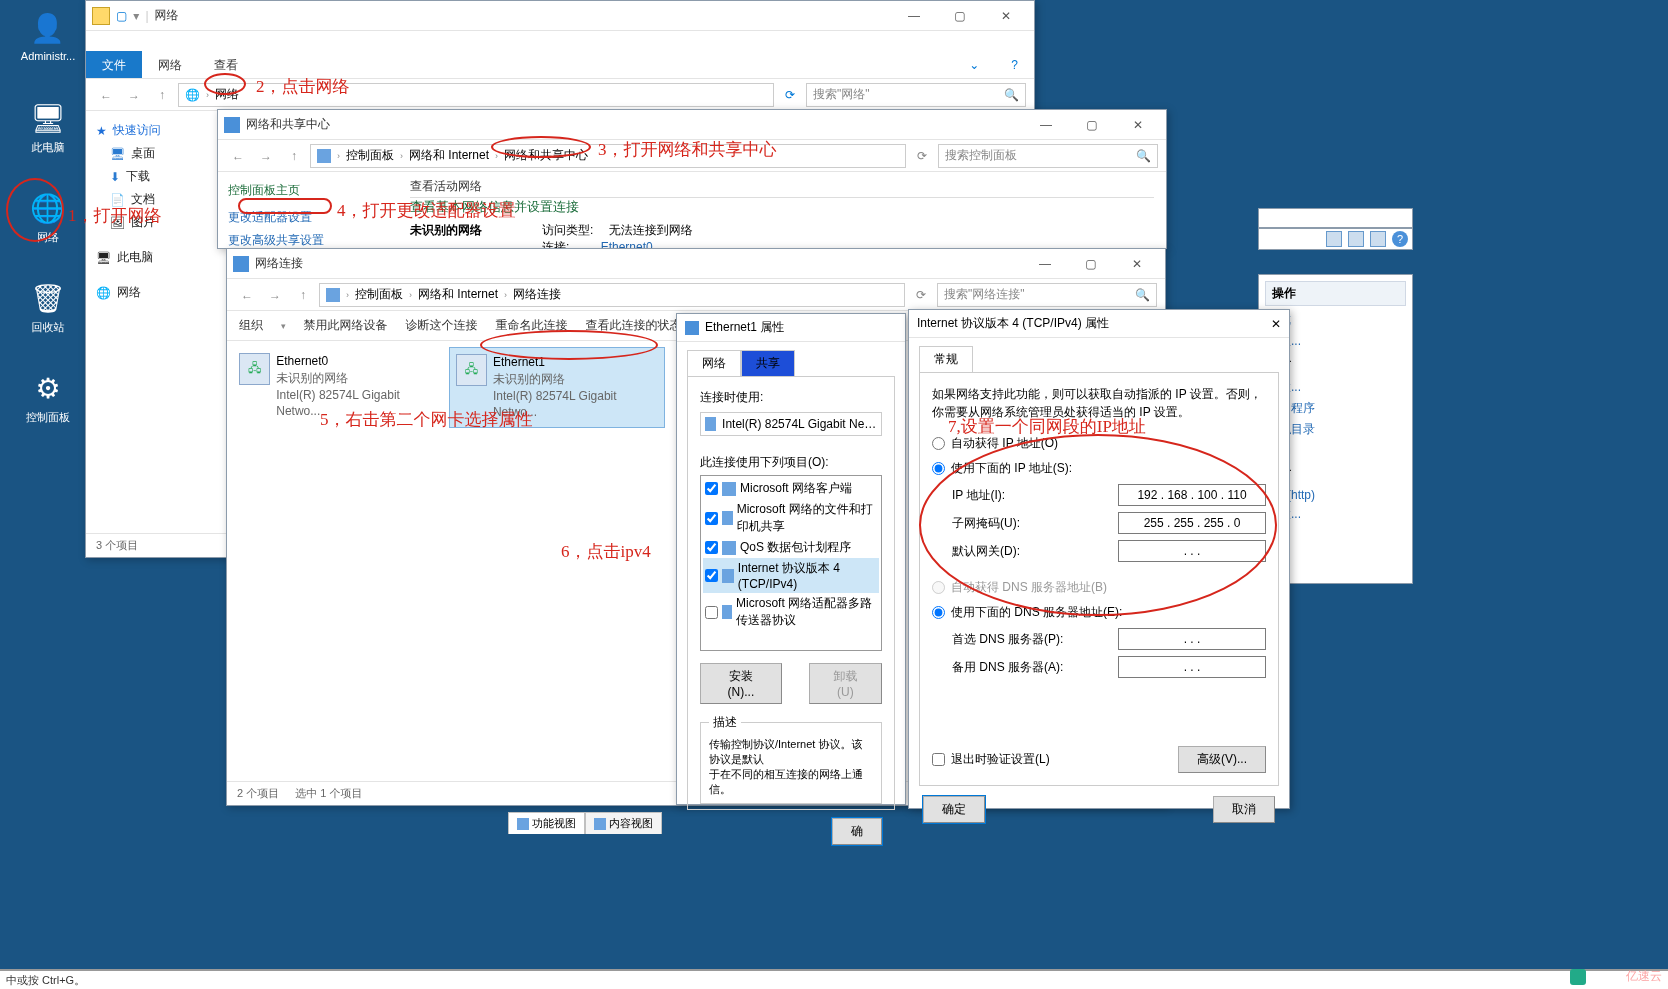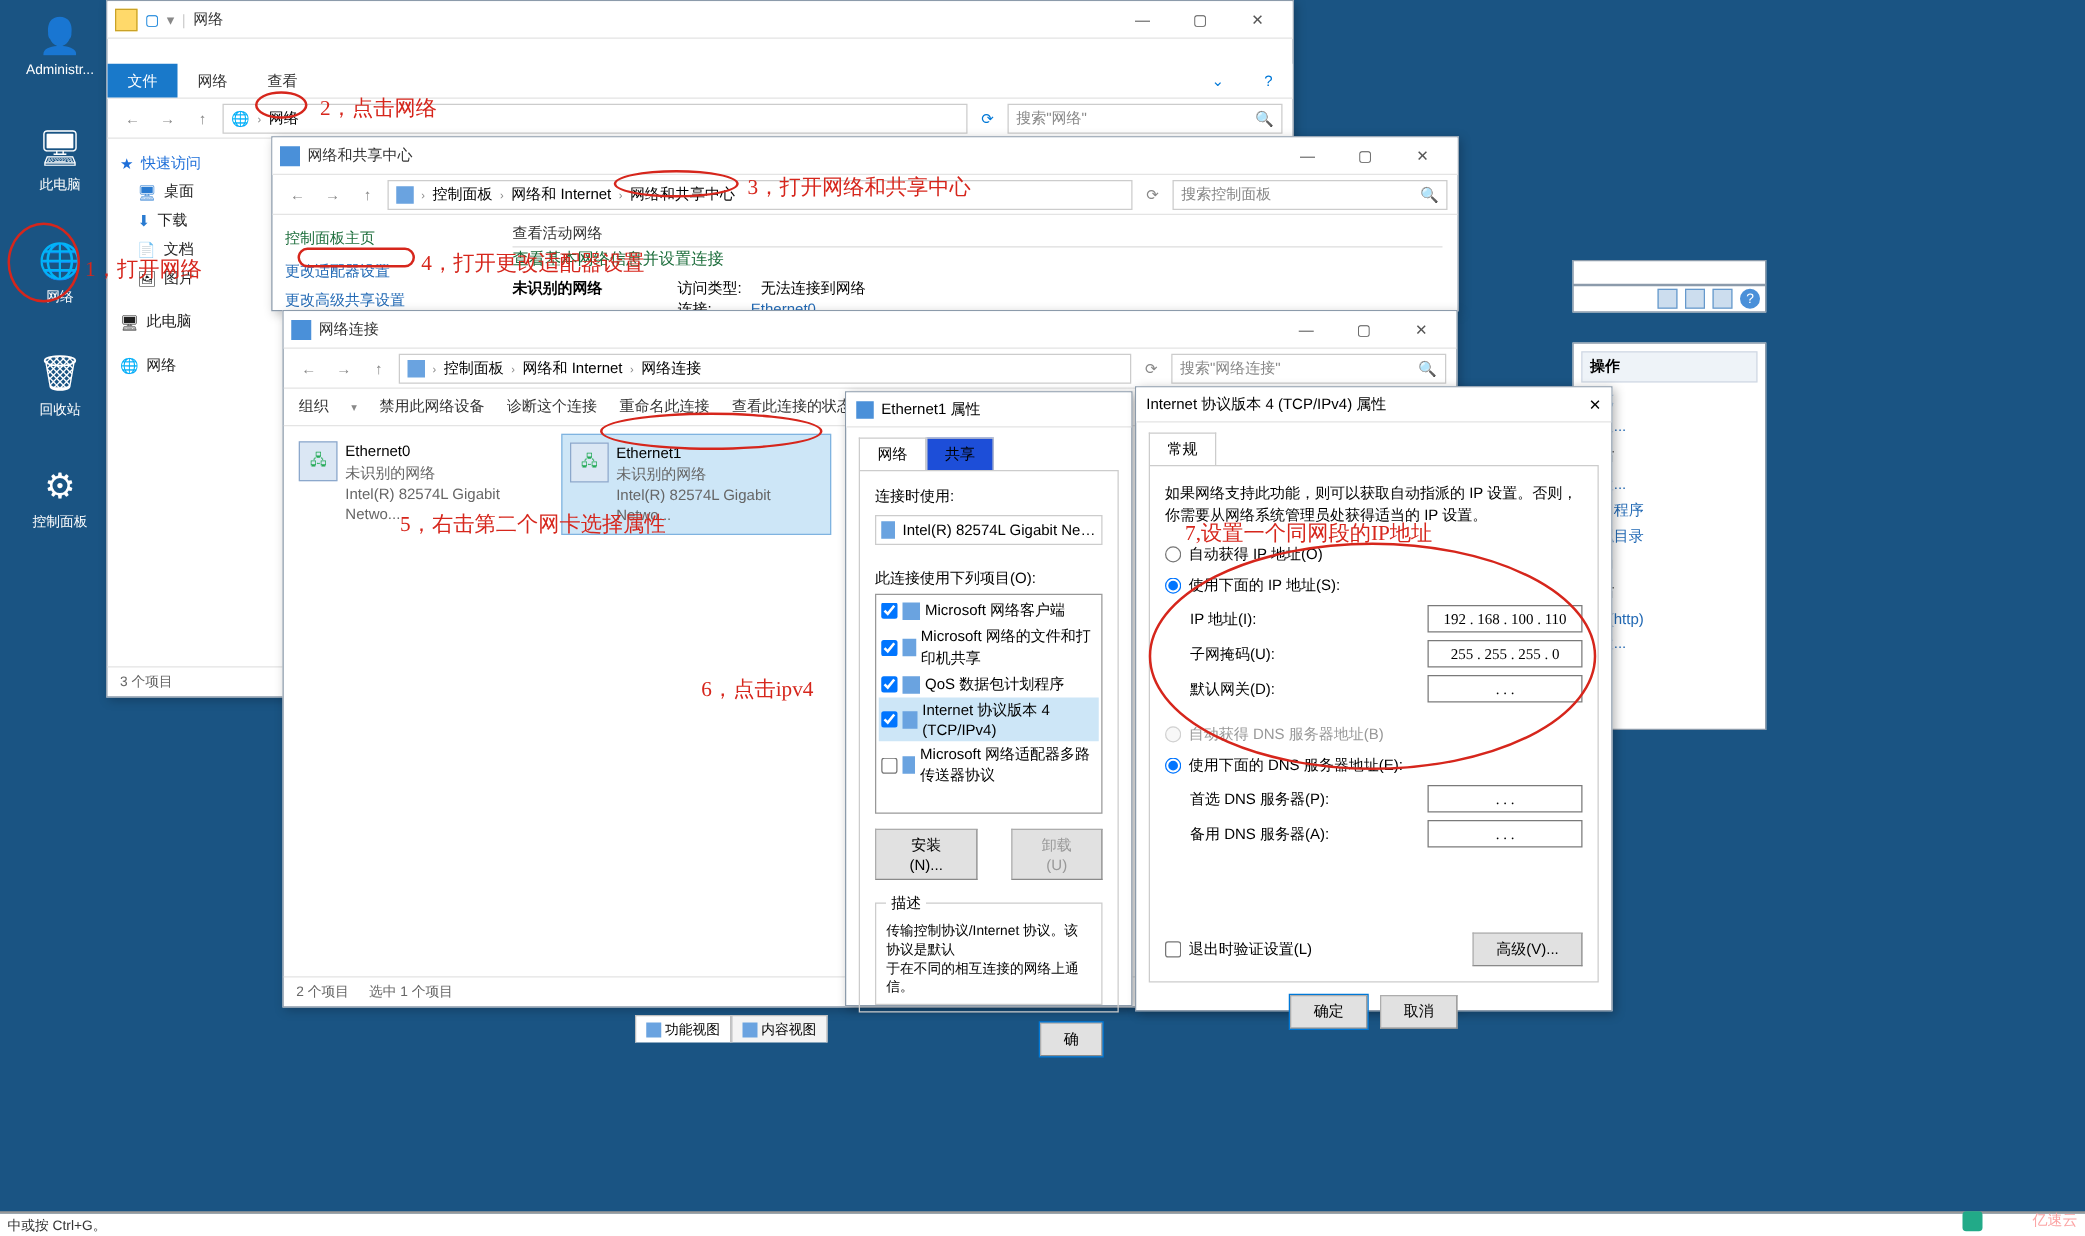--- a/index.html
+++ b/index.html
@@ -62,21 +62,21 @@
 .tabs .tb:not(.act){background:#1d4ed8;}
 .tabbody{border:1px solid #ccc;margin:0 10px 10px;padding:12px;font-size:12px;}
 .fieldbox{border:1px solid #ccc;display:flex;align-items:center;gap:6px;padding:4px;}
 .chklist{border:1px solid #999;height:176px;overflow-y:auto;padding:2px;margin-top:4px;}
 .chklist .row{display:flex;align-items:center;gap:4px;padding:2px;font-size:12px;}
 .btn{border:1px solid #adadad;background:#e1e1e1;padding:4px 18px;font-size:12px;cursor:pointer;border-bottom-color: #8a8a8a; border-right-color:#8a8a8a;}
 .btn.primary{background:#e1e1e1;outline:1px solid #0078d7;}
 .btn.dis{color:#999;}
 
 
-.ipfield{border:1px solid #7a7a7a;height:22px;width:124px;display:flex;align-items:center;justify-content:center;font-size:12px;background:#fff;font-family:Liberation Serif, serif;}
+.ipfield{border:1px solid #7a7a7a;height:22px;width:148px;display:flex;align-items:center;justify-content:center;font-size:12px;background:#fff;}
 .radio{display:flex;align-items:center;gap:6px;margin:4px 0;font-size:12px;}
 .radio input{margin:0;}
 .ipv4row{display:flex;align-items:center;justify-content:space-between;padding:3px 0 3px 20px;}
 
 
 .iispanel{position:absolute;background:#fff;border:1px solid #8c9bab;}
 
 
 .wm{position:absolute;right:6px;bottom:4px;display:flex;align-items:center;gap:4px;font-size:12px;color:#fff;}
 .i-this::before{content:"🖥";}
@@ -440,21 +440,21 @@
       </div>
     <div style="flex:1"></div>
     <div style="display:flex;align-items:center;justify-content:space-between;margin-top:8px;">
       <label class="radio">
           <input type="checkbox" style="">
           <span>退出时验证设置(L)</span>
         </label>
       <button class="btn">高级(V)...</button>
     </div>
   </div>
-  <div style="display:flex;gap:10px;justify-content:center;padding:0 14px 12px;">
+  <div style="display:flex;gap:10px;justify-content:space-between;padding:0 14px 12px;">
     <button class="btn primary">确定</button>
     <button class="btn">取消</button>
   </div>
 </div>
 
 <div class="annot circ" style="left:6px;top:178px;width:58px;height:64px;"></div>
 <div class="annot" style="left:68px;top:204px;">1，打开网络</div>
 
 <div class="annot circ" style="left:204px;top:73px;width:42px;height:22px;"></div>
 <div class="annot" style="left:256px;top:75px;">2，点击网络</div>

